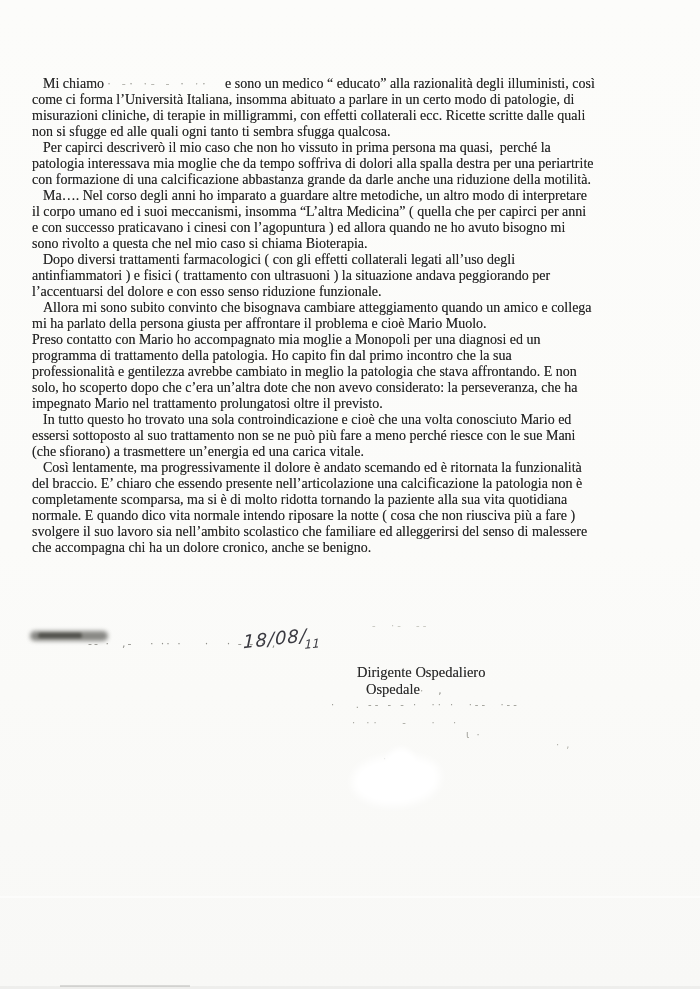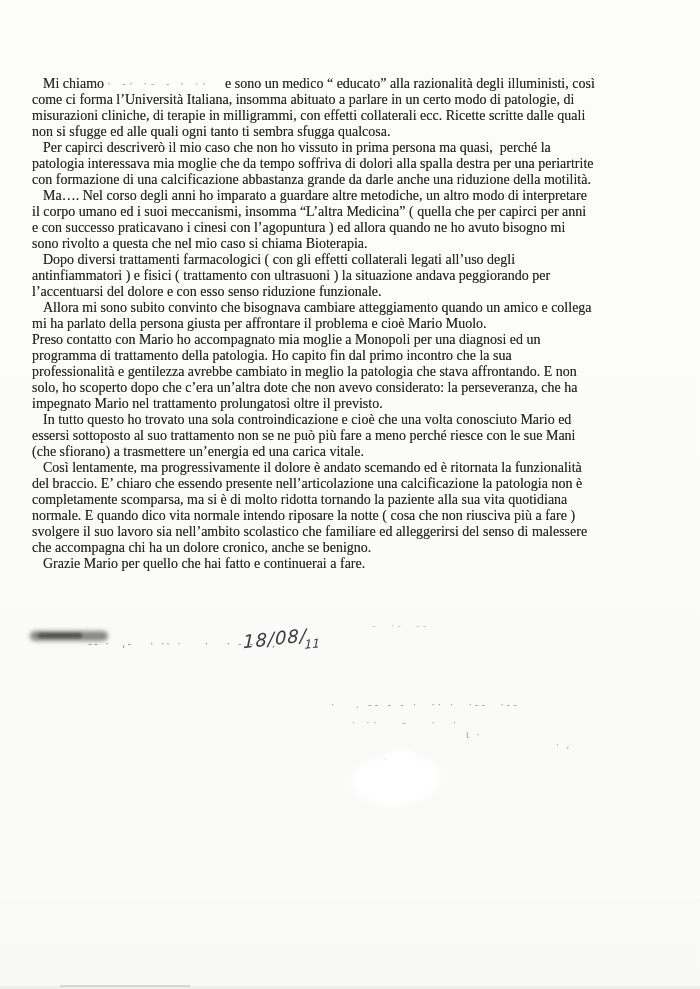--- a/index.html
+++ b/index.html
@@ -113,32 +113,35 @@
 impegnato Mario nel trattamento prolungatosi oltre il previsto.</div>
     <div class="para">In tutto questo ho trovato una sola controindicazione e cioè che una volta conosciuto Mario ed
 essersi sottoposto al suo trattamento non se ne può più fare a meno perché riesce con le sue Mani
 (che sfiorano) a trasmettere un’energia ed una carica vitale.</div>
     <div class="para">Così lentamente, ma progressivamente il dolore è andato scemando ed è ritornata la funzionalità
 del braccio. E’ chiaro che essendo presente nell’articolazione una calcificazione la patologia non è
 completamente scomparsa, ma si è di molto ridotta tornando la paziente alla sua vita quotidiana
 normale. E quando dico vita normale intendo riposare la notte ( cosa che non riusciva più a fare )
 svolgere il suo lavoro sia nell’ambito scolastico che familiare ed alleggerirsi del senso di malessere
 che accompagna chi ha un dolore cronico, anche se benigno.</div>
-    <div class="para">Grazie Mario per quello che hai fatto e continuerai a fare.</div>
   </div>
 
   <div class="ink-smudge"></div>
   <div class="ink-smudge-core"></div>
 
   <div class="erased-marks erased-left">‐‐ ·  ,‐   · ·· ·    ·   · ‐ ‐ · ,</div>
 
   <div class="handwritten-date"><span>18/08/</span><span class="date-small">11</span></div>
 
   <div class="erased-marks erased-right">‐  ·‐  ‐‐</div>
 
+  <div class="sig-title">
+    <div>Dirigente Ospedaliero</div>
+    <div class="line2"><span>Ospedale</span><span class="erased-title-remnant">·   ‚</span></div>
+  </div>
 
   <div class="erased-marks sig-erased-1">·   . ‐‐ ‐ ‐ ·  ·· ·  ·‐‐  ·‐‐</div>
   <div class="erased-marks sig-erased-2">· ··   ‐   ·  ·</div>
   <div class="erased-marks sig-erased-3">ι ·</div>
   <div class="erased-marks sig-erased-4">· ,</div>
   <div class="erased-marks sig-erased-5">·</div>
 
   <div class="whiteout-patch"></div>
   <div class="whiteout-patch-2"></div>
   <div class="scan-line"></div>

